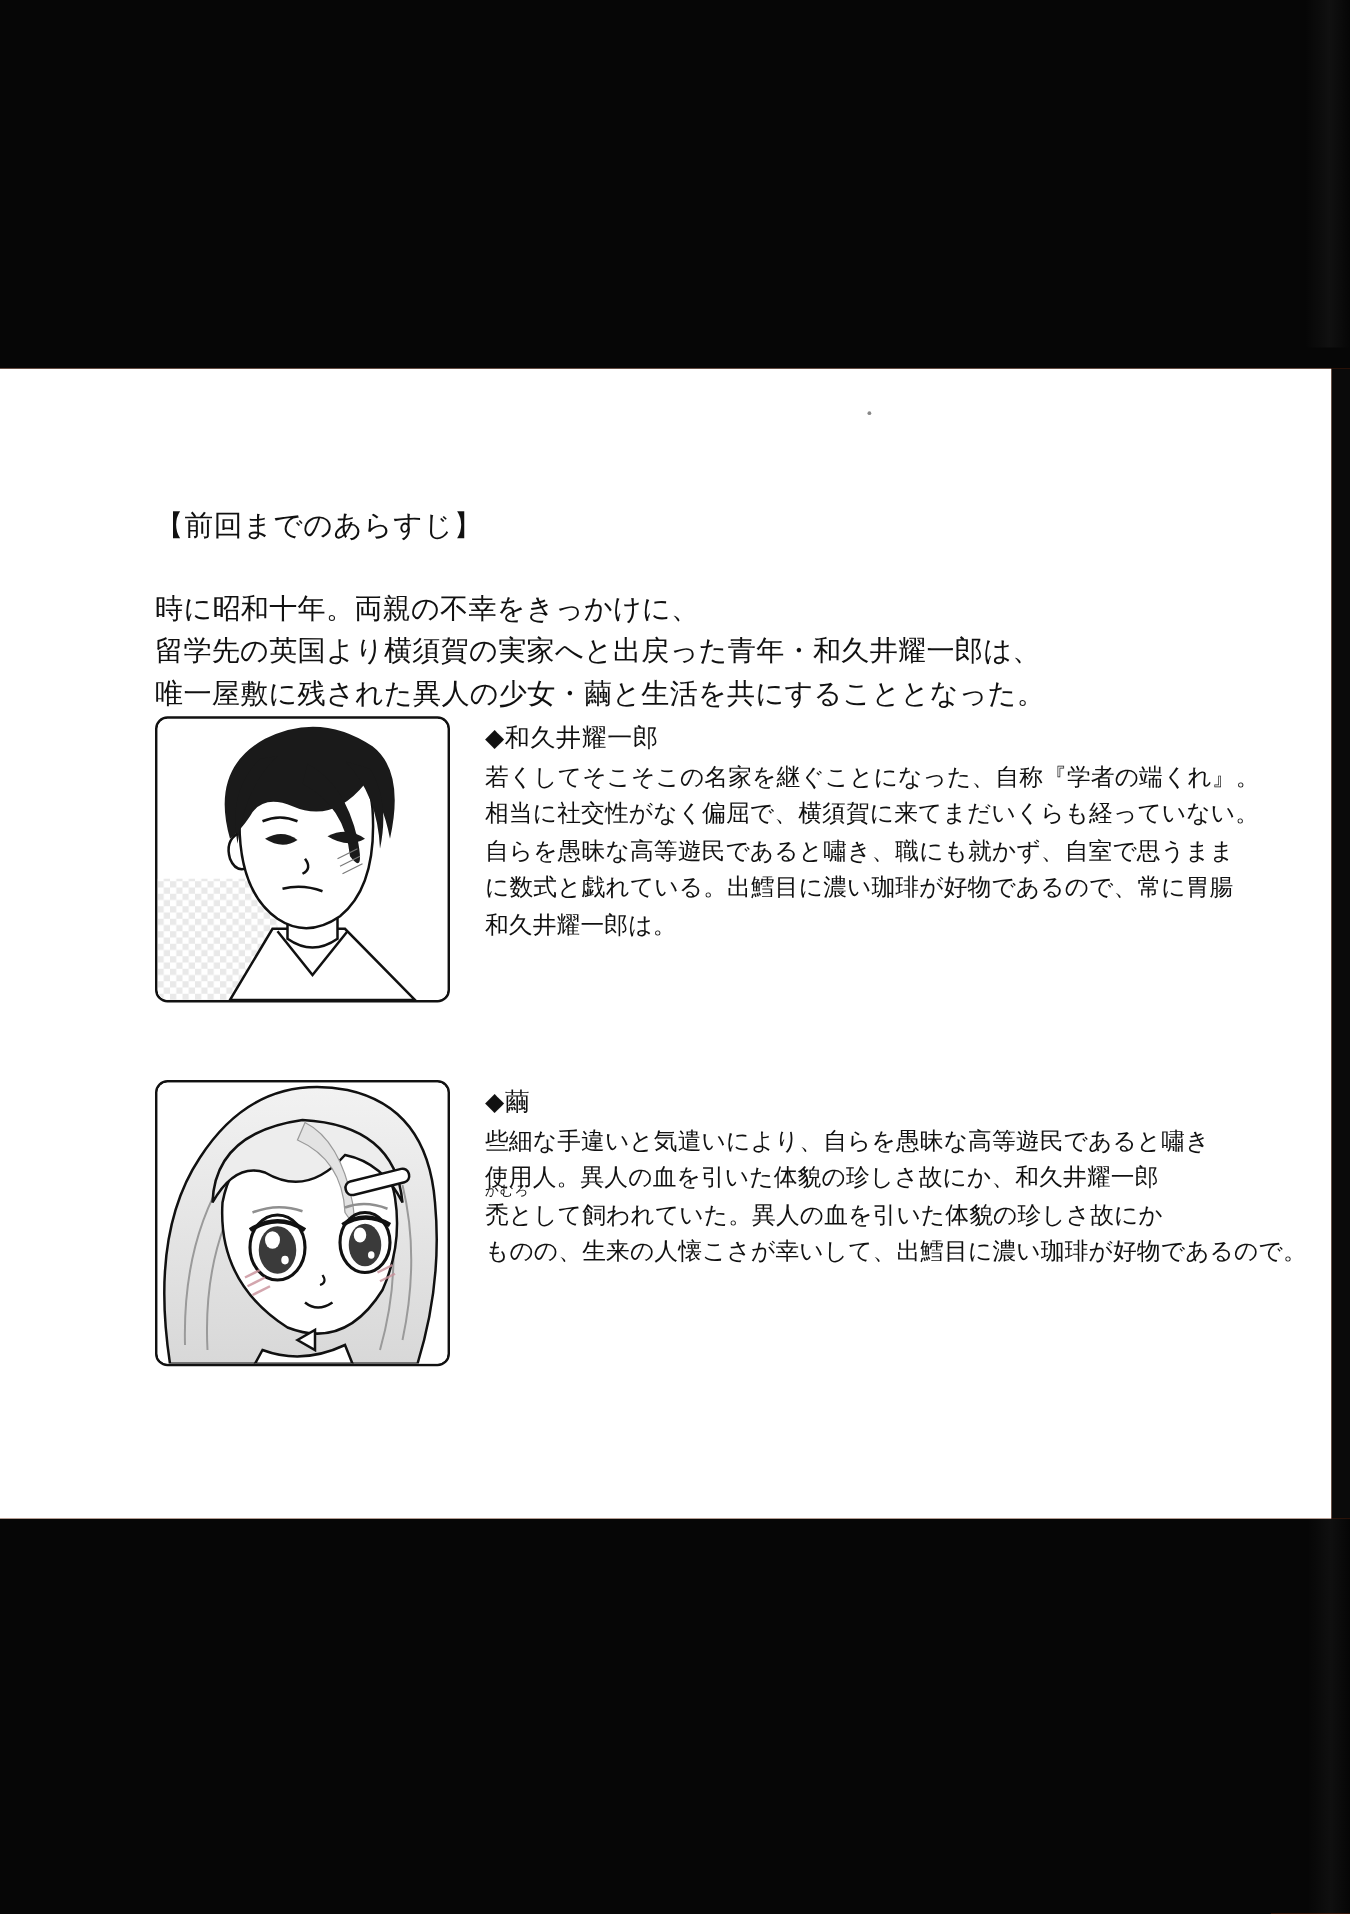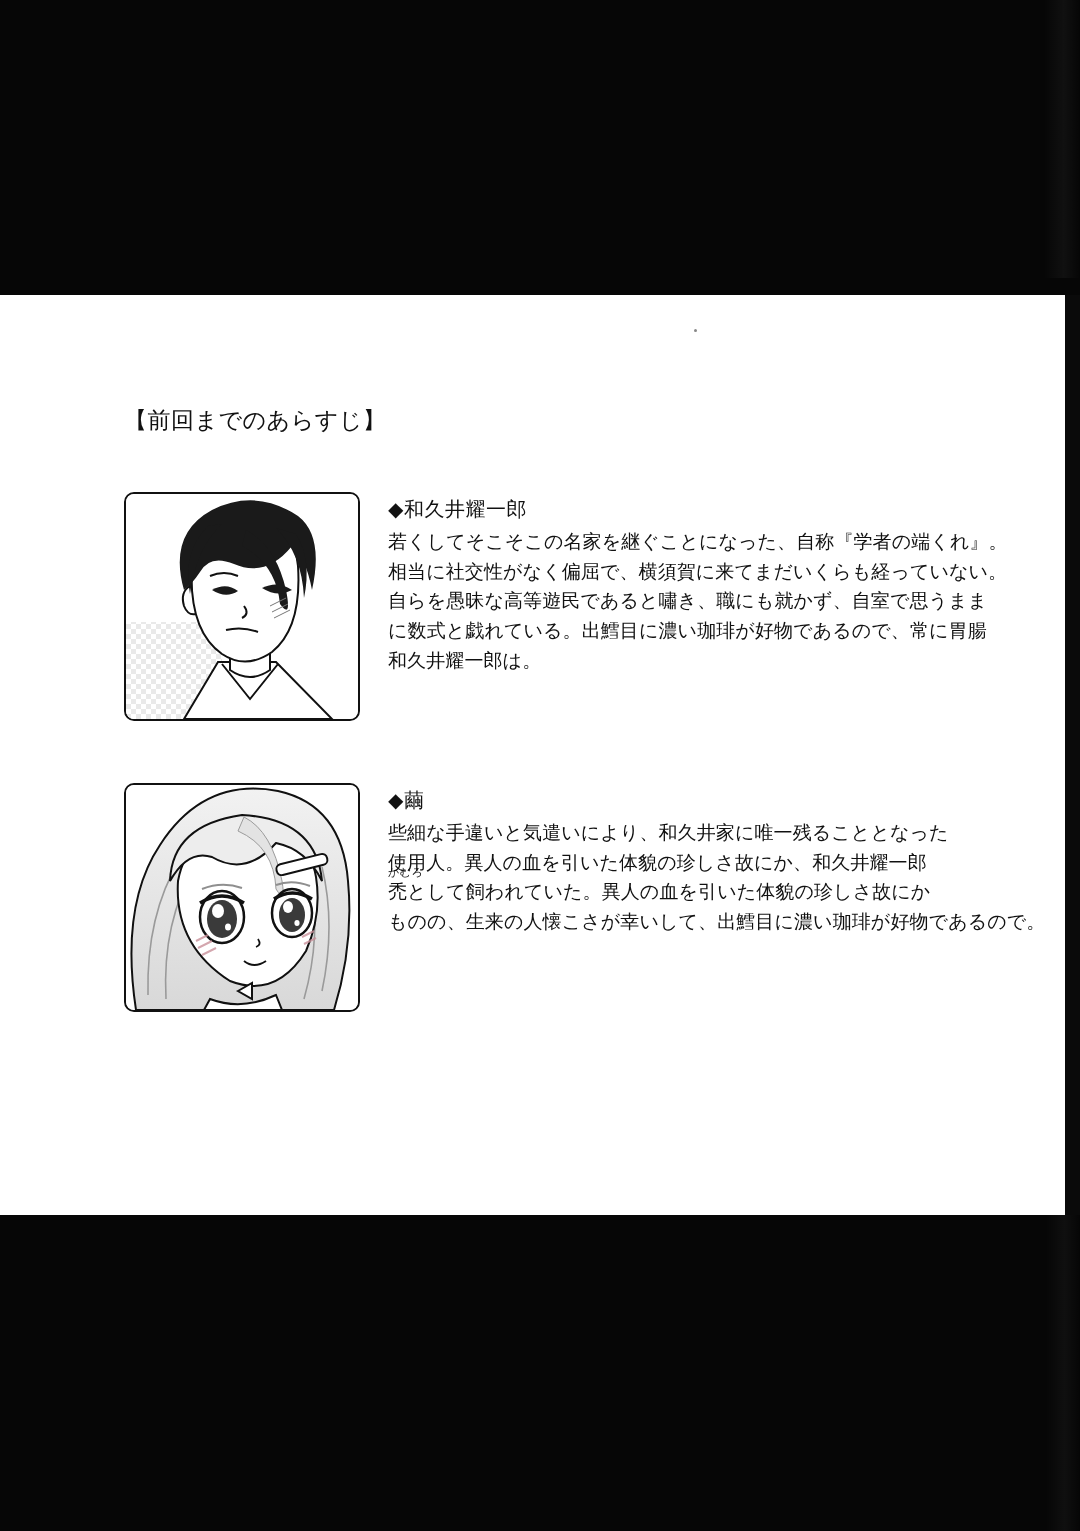--- a/index.html
+++ b/index.html
@@ -78,21 +78,20 @@
     line-height: 1.52;
     color: #111;
     margin: 0;
     letter-spacing: 0.2px;
   }
   .synopsis div { white-space: nowrap; }
 
   .profile {
     display: flex;
     align-items: flex-start;
-    margin-top: 56px;
   }
   .profile.second { margin-top: 62px; }
 
   .portrait {
     width: 232px;
     height: 225px;
     border: 2px solid #111;
     border-radius: 10px;
     overflow: hidden;
     position: relative;
@@ -149,20 +148,25 @@
 
   <div class="right-strip"></div>
 
   <div class="paper">
     <div class="dot-speck"></div>
 
     <div class="content">
 
       <h1 class="section-title">【前回までのあらすじ】</h1>
 
+      <div class="synopsis">
+        <div>時に昭和十年。両親の不幸をきっかけに、</div>
+        <div>留学先の英国より横須賀の実家へと出戻った青年・和久井耀一郎は、</div>
+        <div>唯一屋敷に残された異人の少女・繭と生活を共にすることとなった。</div>
+      </div>
 
       <div class="profile">
         <div class="portrait">
           <svg width="232" height="225" viewBox="0 0 232 225">
             <defs>
               <pattern id="checks" width="10" height="10" patternUnits="userSpaceOnUse">
                 <rect width="10" height="10" fill="#ffffff"></rect>
                 <rect width="5" height="5" fill="#e9e9e9"></rect>
                 <rect x="5" y="5" width="5" height="5" fill="#e9e9e9"></rect>
               </pattern>
@@ -285,21 +289,21 @@
 
               <path d="M112 206 l14 -8 l0 16 z" fill="#ffffff" stroke="#111" stroke-width="2"></path>
             </g>
           </svg>
         </div>
         <div class="profile-text">
           <div class="profile-name">
             <span>◆</span><span>繭</span>
           </div>
           <div class="profile-desc">
-            <div>些細な手違いと気遣いにより、和久井家に唯一残ることとなった</div>
+            <div>些細な手違いと気遣いにより、自らを愚昧な高等遊民であると嘯き</div>
             <div>使用人。異人の血を引いた体貌の珍しさ故にか、和久井耀一郎</div>
             <div>
               <span class="ruby-line">
                 <span class="ruby-mark">かむろ</span><span>禿として飼われていた。異人の血を引いた体貌の珍しさ故にか</span>
               </span>
             </div>
             <div>ものの、生来の人懐こさが幸いして、出鱈目に濃い珈琲が好物であるので。</div>
           </div>
         </div>
       </div>

